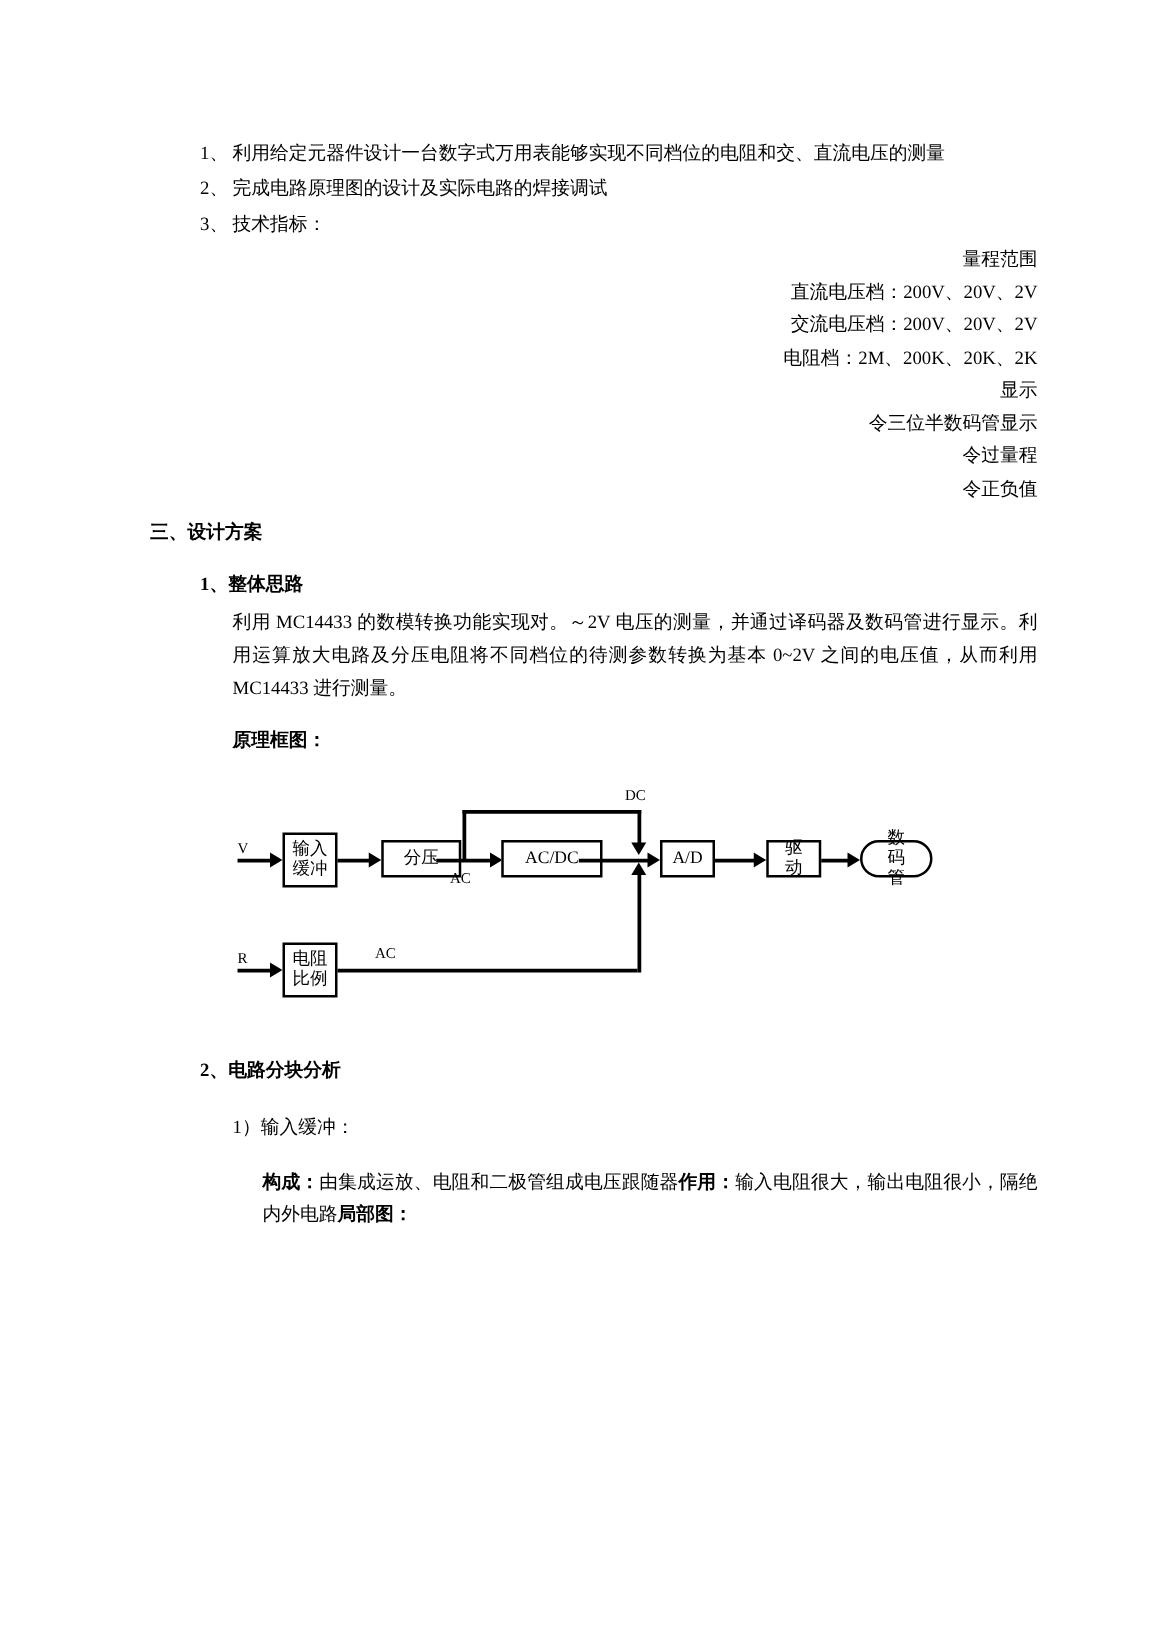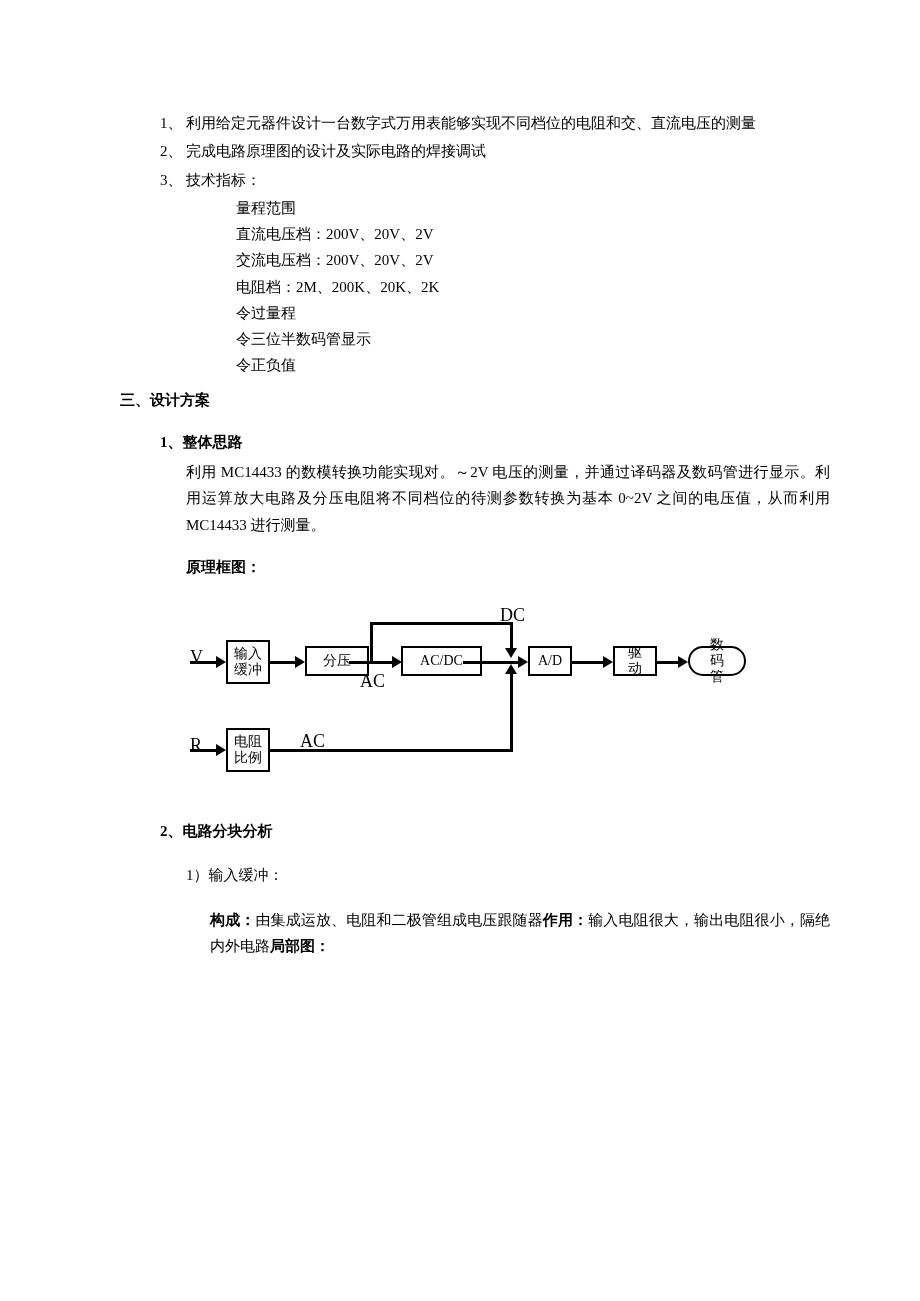--- a/index.html
+++ b/index.html
@@ -8,21 +8,21 @@
       background: #fff;
       width: 920px;
       padding: 110px 90px 90px 90px;
       font-size: 15px;
       line-height: 1.75;
       color: #000;
     }
     .list-item { display: flex; margin-bottom: 2px; padding-left: 70px; }
     .list-marker { flex-shrink: 0; min-width: 26px; }
     .list-content { flex: 1; }
-    .indent-block { padding-left: 146px; }
+    .indent-block { padding-left: 146px; text-align: right; }
     .indent-block p { margin: 0; }
     .section-heading { font-weight: bold; margin-top: 8px; padding-left: 30px; }
     .sub-heading { font-weight: bold; margin-top: 16px; padding-left: 70px; margin-bottom: 4px;}
     .body-text { padding-left: 96px; text-align: justify; }
     .body-text-2 { padding-left: 96px; margin-top: 16px; font-weight: bold;}
     .sub-item { padding-left: 96px; margin-top: 18px;}
     .detail-text { padding-left: 120px; margin-top: 18px; text-align: justify; font-family: Liberation Serif, serif;}
     .detail-text .b { font-weight: bold; }
     
     
@@ -39,21 +39,21 @@
       display: flex;
       align-items: center;
       justify-content: center;
       text-align: center;
       font-size: 14px;
       line-height: 1.15;
       padding: 2px 16px;
     }
     .dlabel {
       position: absolute;
-      font-size: 18px;
+      font-size: 12px;
       background: transparent;
     }
     .arrow {
       position: absolute;
       background: #000;
     }
     .arrow-h { height: 3px; }
     .arrow-v { width: 3px; }
     .arrowhead-r {
       position: absolute;
@@ -90,22 +90,23 @@
 </div>
 <div class="list-item">
   <span class="list-marker">3、</span>
   <span class="list-content">技术指标：</span>
 </div>
 <div class="indent-block">
   <p>量程范围</p>
   <p>直流电压档：200V、20V、2V</p>
   <p>交流电压档：200V、20V、2V</p>
   <p>电阻档：2M、200K、20K、2K</p>
+  <p>显示</p>
+  <p>令三位半数码管显示</p>
   <p>令过量程</p>
-  <p>令三位半数码管显示</p>
   <p>令正负值</p>
 </div>
 
 <div class="section-heading">三、设计方案</div>
 
 <div class="sub-heading">1、整体思路</div>
 <div class="body-text">利用 MC14433 的数模转换功能实现对。～2V 电压的测量，并通过译码器及数码管进行显示。利用运算放大电路及分压电阻将不同档位的待测参数转换为基本 0~2V 之间的电压值，从而利用 MC14433 进行测量。</div>
 <div class="body-text-2">原理框图：</div>
 
 <div class="diagram">

